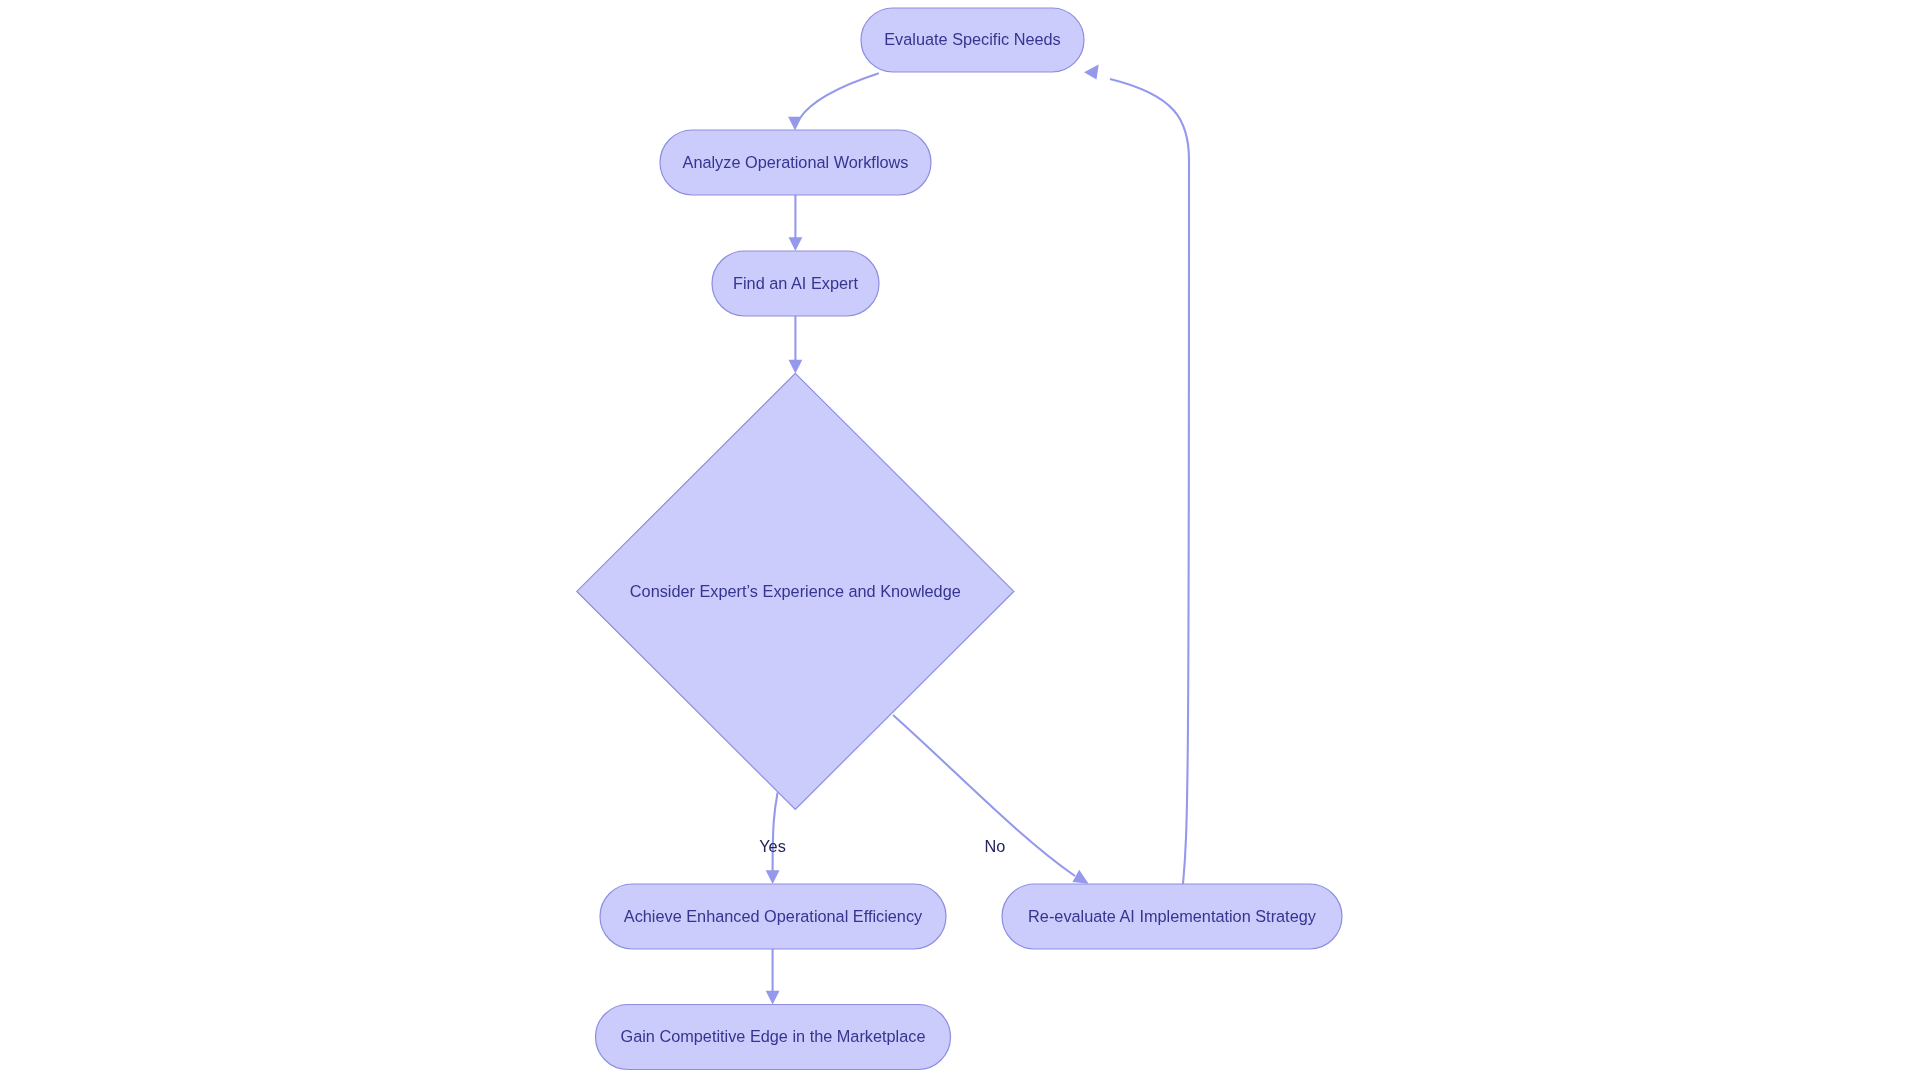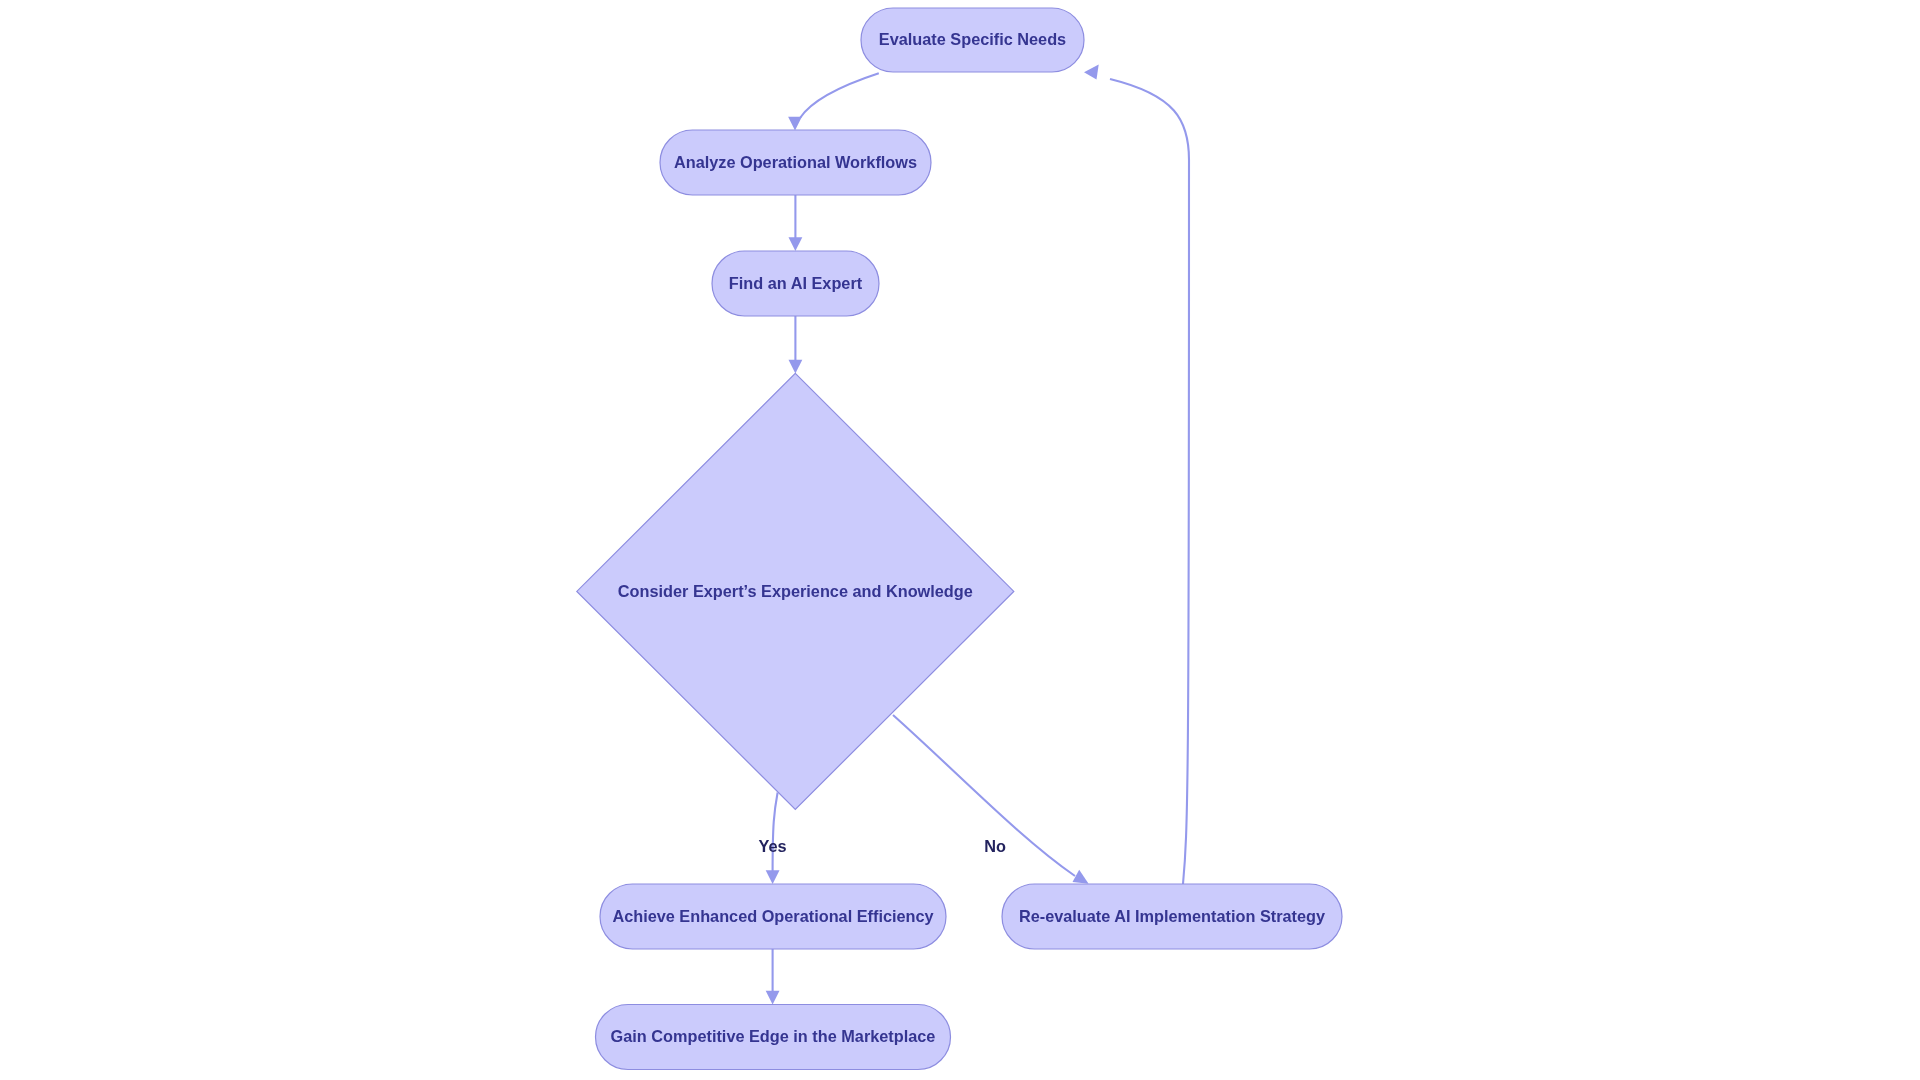--- a/index.html
+++ b/index.html
@@ -1,19 +1,19 @@
 <!DOCTYPE html>
 <html><head>
 <meta charset="utf-8">
 <title>Flowchart</title>
 <style>
   html,body{margin:0;padding:0;background:#ffffff;}
   body{width:1920px;height:1080px;overflow:hidden;
        font-family:"Liberation Sans",sans-serif;}
-  #stage{position:relative;width:1604px;height:1080px;background:#ffffff;font-weight:bold;}
+  #stage{position:relative;width:1604px;height:1080px;background:#ffffff;}
   #flow{position:absolute;left:0;top:0;width:1920px;height:1080px;}
   .node-shape{fill:#cbcbfc;stroke:#8d8de0;stroke-width:1.2px;}
   .node-text{font-family:"Liberation Sans",sans-serif;font-size:16.3px;
              fill:#353591;dominant-baseline:middle;text-anchor:middle;}
   .edge-path{fill:none;stroke:#9499ec;stroke-width:2.1px;}
   .edge-arrow{fill:#9499ec;stroke:none;}
   .edge-label{font-family:"Liberation Sans",sans-serif;font-size:16.3px;
               fill:#23235e;dominant-baseline:middle;text-anchor:middle;}
 </style>
 </head>

